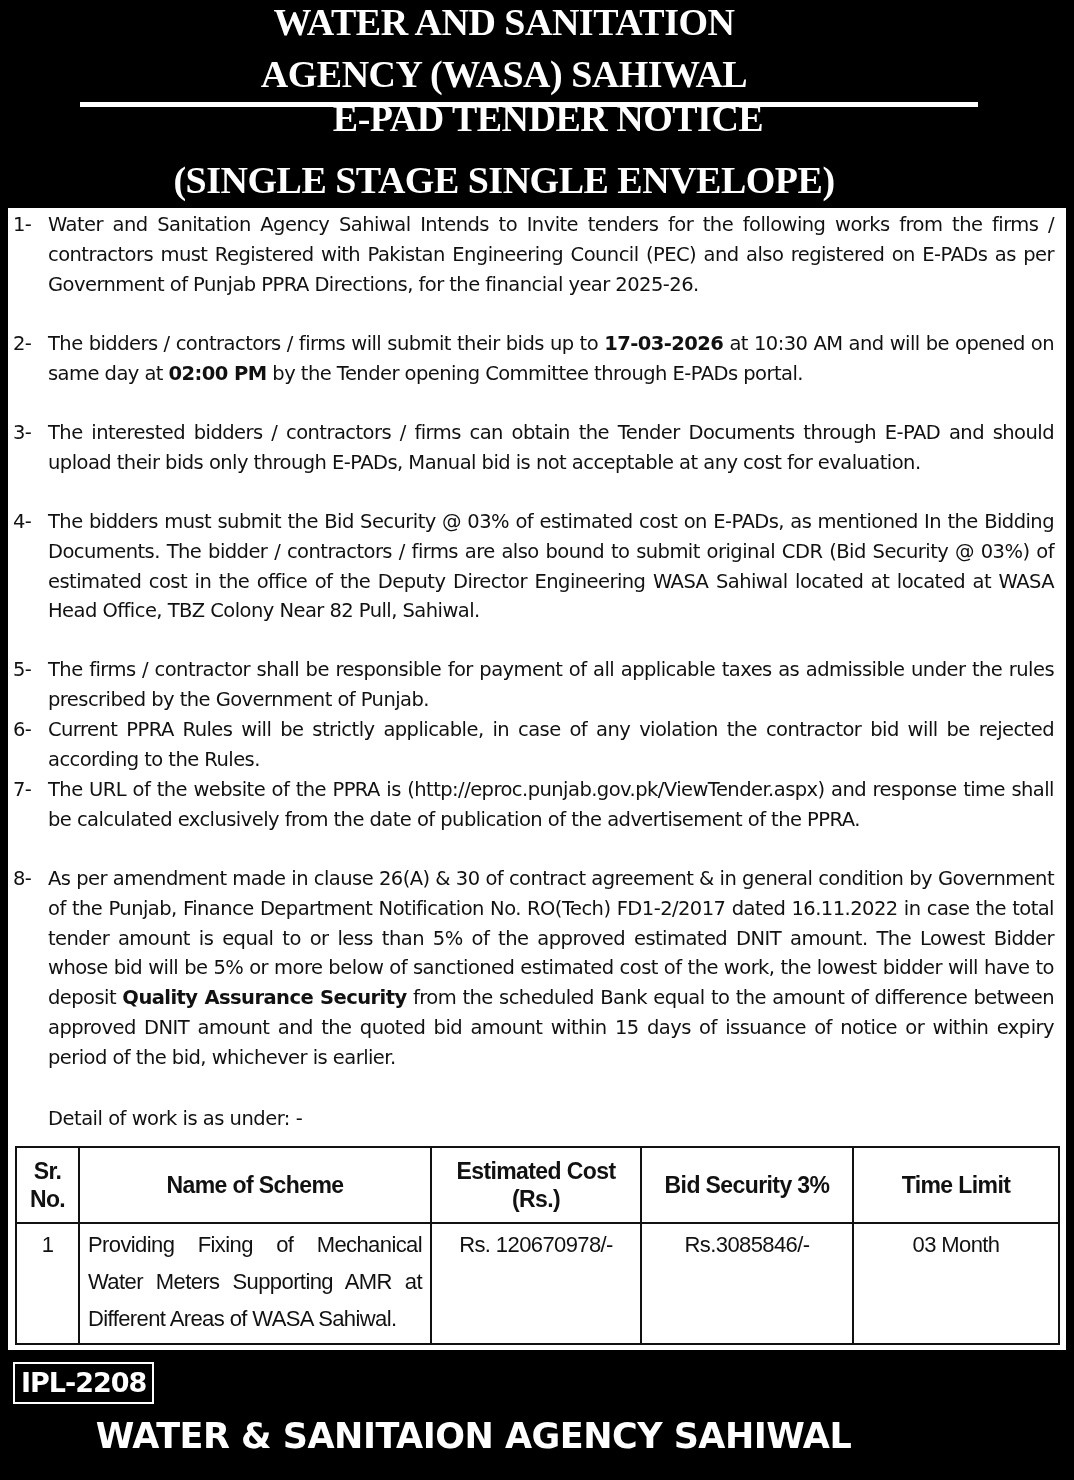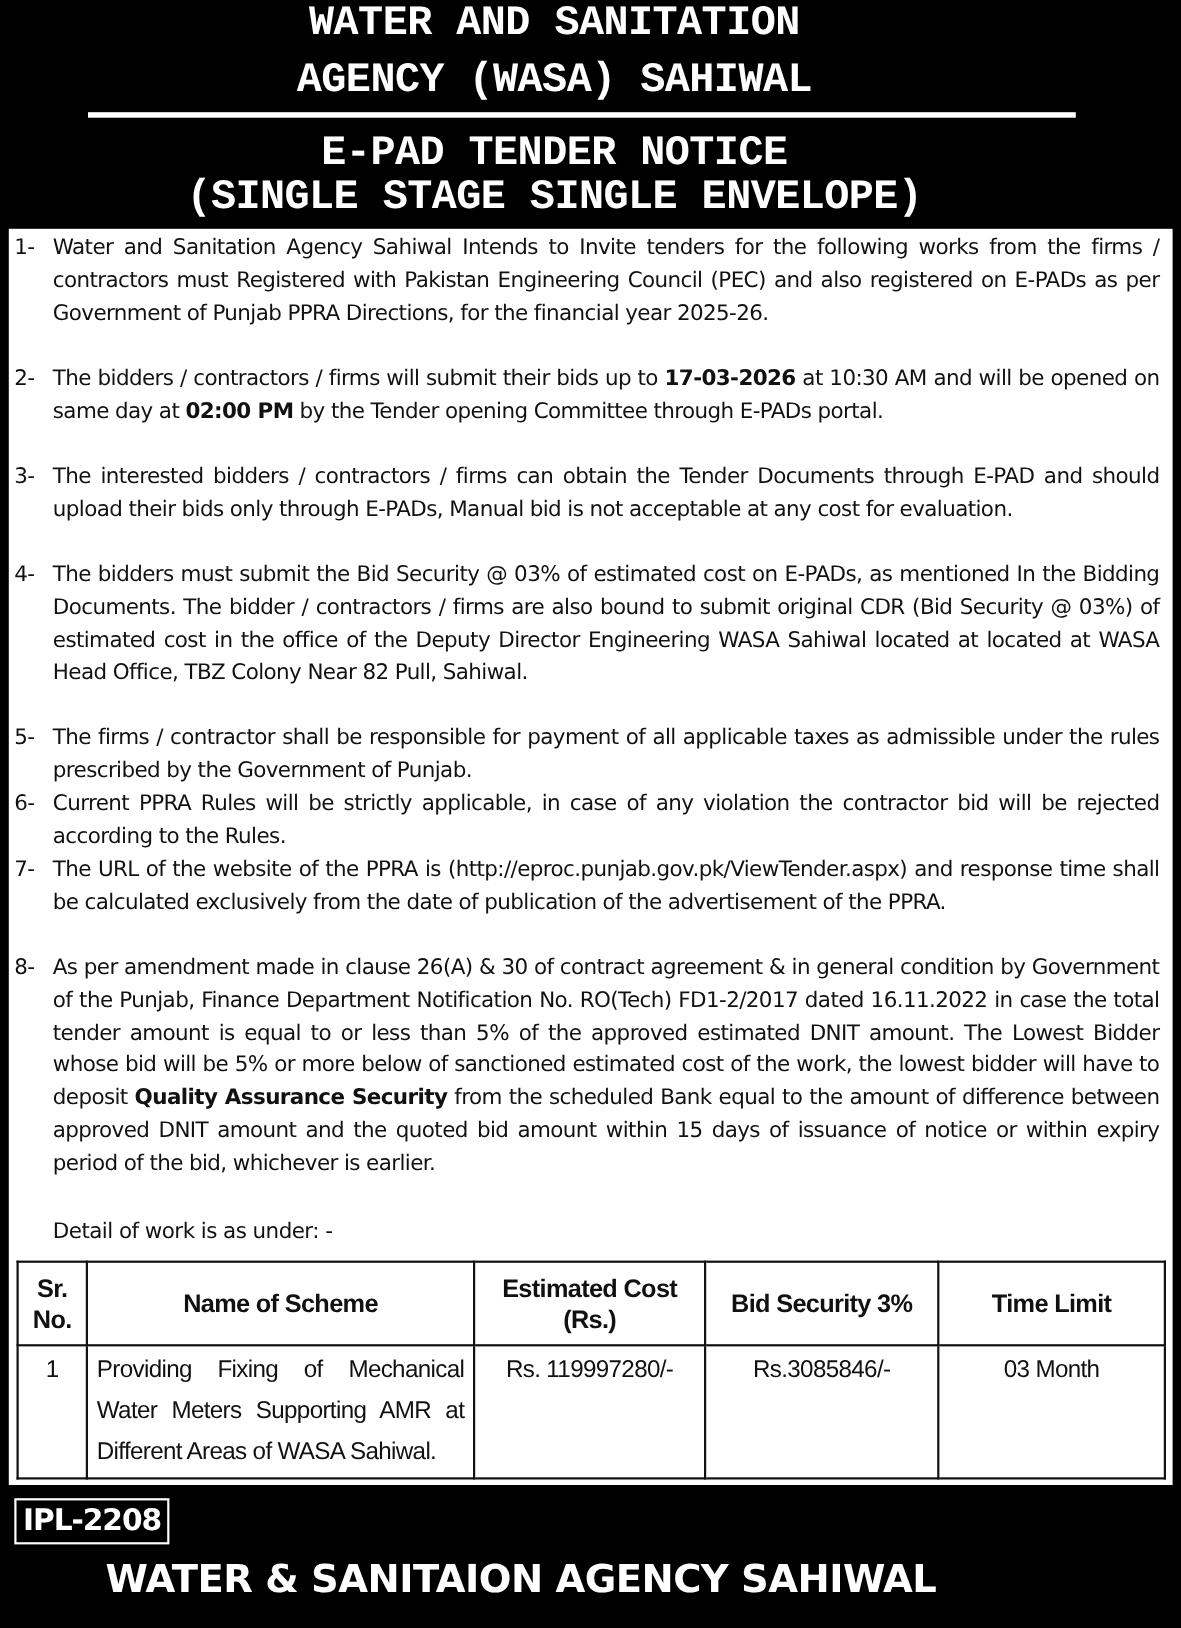--- a/index.html
+++ b/index.html
@@ -5,27 +5,27 @@
     html, body { margin: 0; padding: 0; }
     body {
       width: 1074px; height: 1480px; background: #000;
       position: relative; overflow: hidden;
       font-family: "DejaVu Sans", "Liberation Sans", sans-serif;
       color: #111;
     }
     .header { position: absolute; left: 0; top: 0; width: 1074px; height: 205px; color: #fff; text-align: center; }
     .h-line {
       position: absolute; left: 0; width: 1008px; text-align: center;
-      font-family: Liberation Mono, monospace; font-weight: bold;
+      font-family: Liberation Serif, serif; font-weight: bold;
       letter-spacing: -0.5px; white-space: nowrap;
     }
     .h1 { top: 0px; font-size: 38px; line-height: 44px; }
     .h2 { top: 52px; font-size: 38px; line-height: 44px; }
     .h-rule { position: absolute; left: 80px; top: 102px; width: 898px; height: 5px; background: #fff; }
-    .h3 { top: 118px; font-size: 38px; line-height: 44px; }
+    .h3 { top: 96px; font-size: 38px; line-height: 44px; padding-left: 44px; }
     .h4 { top: 158px; font-size: 38px; line-height: 44px; }
 
     .panel {
       position: absolute; left: 8px; top: 208px; width: 1058px; height: 1142px;
       background: #fff;
     }
     .item {
       position: absolute; left: 0; width: 1058px;
       font-family: "DejaVu Sans", sans-serif; font-size: 19.5px; line-height: 29.8px;
       letter-spacing: -0.55px;
@@ -130,21 +130,21 @@
         <th>Name of Scheme</th>
         <th>Estimated Cost (Rs.)</th>
         <th>Bid Security 3%</th>
         <th>Time Limit</th>
       </tr>
     </thead>
     <tbody>
       <tr>
         <td class="c-sr">1</td>
         <td class="c-name">Providing Fixing of Mechanical Water Meters Supporting AMR at Different Areas of WASA Sahiwal.</td>
-        <td class="c-cost">Rs. 119997280/-</td>
+        <td class="c-cost">Rs. 120670978/-</td>
         <td class="c-sec">Rs.3085846/-</td>
         <td class="c-time">03 Month</td>
       </tr>
     </tbody>
   </table>
 </div>
 
 <div class="footer">
   <div class="ipl">IPL-2208</div>
   <div class="f2">WATER &amp; SANITAION AGENCY SAHIWAL</div>

